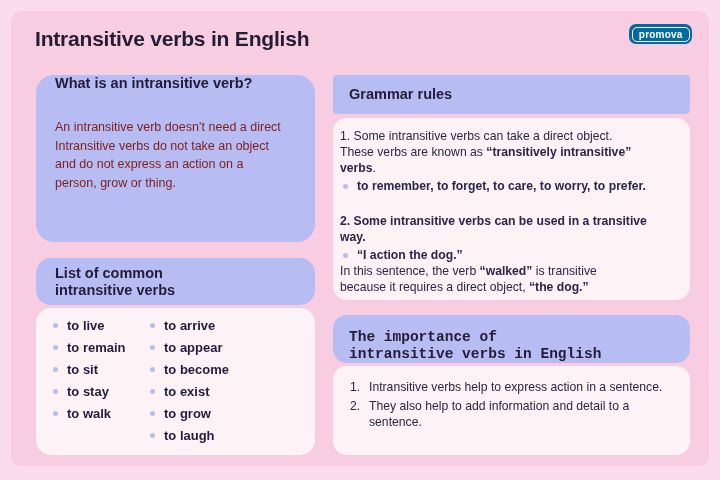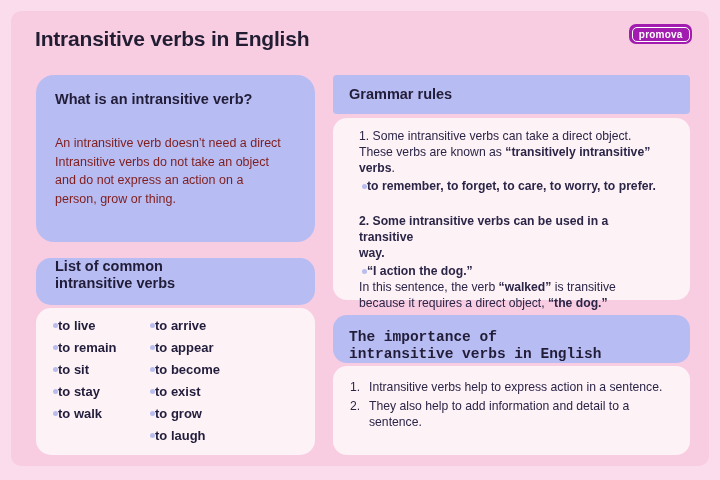--- a/index.html
+++ b/index.html
@@ -15,54 +15,54 @@
     position:absolute; left:11px; top:11px; width:698px; height:455px;
     background:#f8cde2; border-radius:10px;
   }
   .page-title {
     position:absolute; left:35px; top:27px;
     font-size:21px; font-weight:bold; letter-spacing:-0.2px;
     color:#221d33;
   }
   .badge {
     position:absolute; top:24px; right:28px;
-    background:#a21caf; border-radius:7px; padding:2.5px;
+    background:#0369a1; border-radius:7px; padding:2.5px;
   }
   .badge-inner {
     display:block; border:1.3px solid #ffffff; border-radius:5px;
     padding:1px 6px; color:#ffffff; font-size:10px; font-weight:bold;
     letter-spacing:0.2px;
   }
   .card { position:absolute; border-radius:16px; }
   .accent { background:#b7bcf2; }
   .surface { background:#fdf2f6; }
   h2 { font-size:14.5px; font-weight:bold; color:#211c38; line-height:17px; }
 
   
-  #def-card { left:36px; top:75px; width:279px; height:167px; border-radius:18px; padding:16px 19px; }
+  #def-card { left:36px; top:75px; width:279px; height:167px; border-radius:18px; padding:0 19px; }
   #def-card .body { margin-top:26px; font-size:12.5px; line-height:18.5px; color:#7f1d1d; }
 
   
   #verbs-header { left:36px; top:258px; width:279px; height:47px; border-radius:15px;
-    display:flex; padding:0 19px; }
+    display:flex; align-items:center; padding:0 19px; }
   #verbs-body { left:36px; top:308px; width:279px; height:147px; border-radius:15px;
     padding:6px 0 0 17px; display:flex; }
   .verb-col { display:flex; flex-direction:column; }
   .verb-col.first { width:97px; }
-  .verb { height:22px; display:flex; align-items:center; 
+  .verb { height:22px; display:flex; align-items:center; gap:9px;
     font-size:13px; font-weight:bold; color:#221d3c; }
   .dot { width:5px; height:5px; border-radius:50%; background:#b9bdee; flex:0 0 auto; }
 
   
   #grammar-header { left:333px; top:75px; width:357px; height:39px; border-radius:4px;
     display:flex; align-items:center; padding:0 16px; }
   #grammar-body { left:333px; top:118px; width:357px; height:182px; border-radius:14px;
-    padding:10px 26px; font-size:12.2px; line-height:16px; }
+    padding:10px 7px; font-size:12.2px; line-height:16px; }
   .b { font-weight:bold; }
-  .example { display:flex; align-items:center; font-weight:bold; margin:2px 0 0 3px; }
+  .example { display:flex; align-items:center; gap:9px; font-weight:bold; margin:2px 0 0 3px; }
   .rule2 { margin-top:19px;font-weight:bold; }
 
   
   #imp-header { left:333px; top:315px; width:357px; height:48px; border-radius:14px;
     display:flex; align-items:flex-end; padding:0 16px;font-family:Liberation Mono, monospace; }
   #imp-body { left:333px; top:366px; width:357px; height:89px; border-radius:14px;
     padding:13px 16px 0 17px; font-size:12.2px; line-height:16px; }
   .num-item { display:grid; grid-template-columns:17px 1fr; column-gap:2px; margin-bottom:3px; }
 </style>
 </head>

